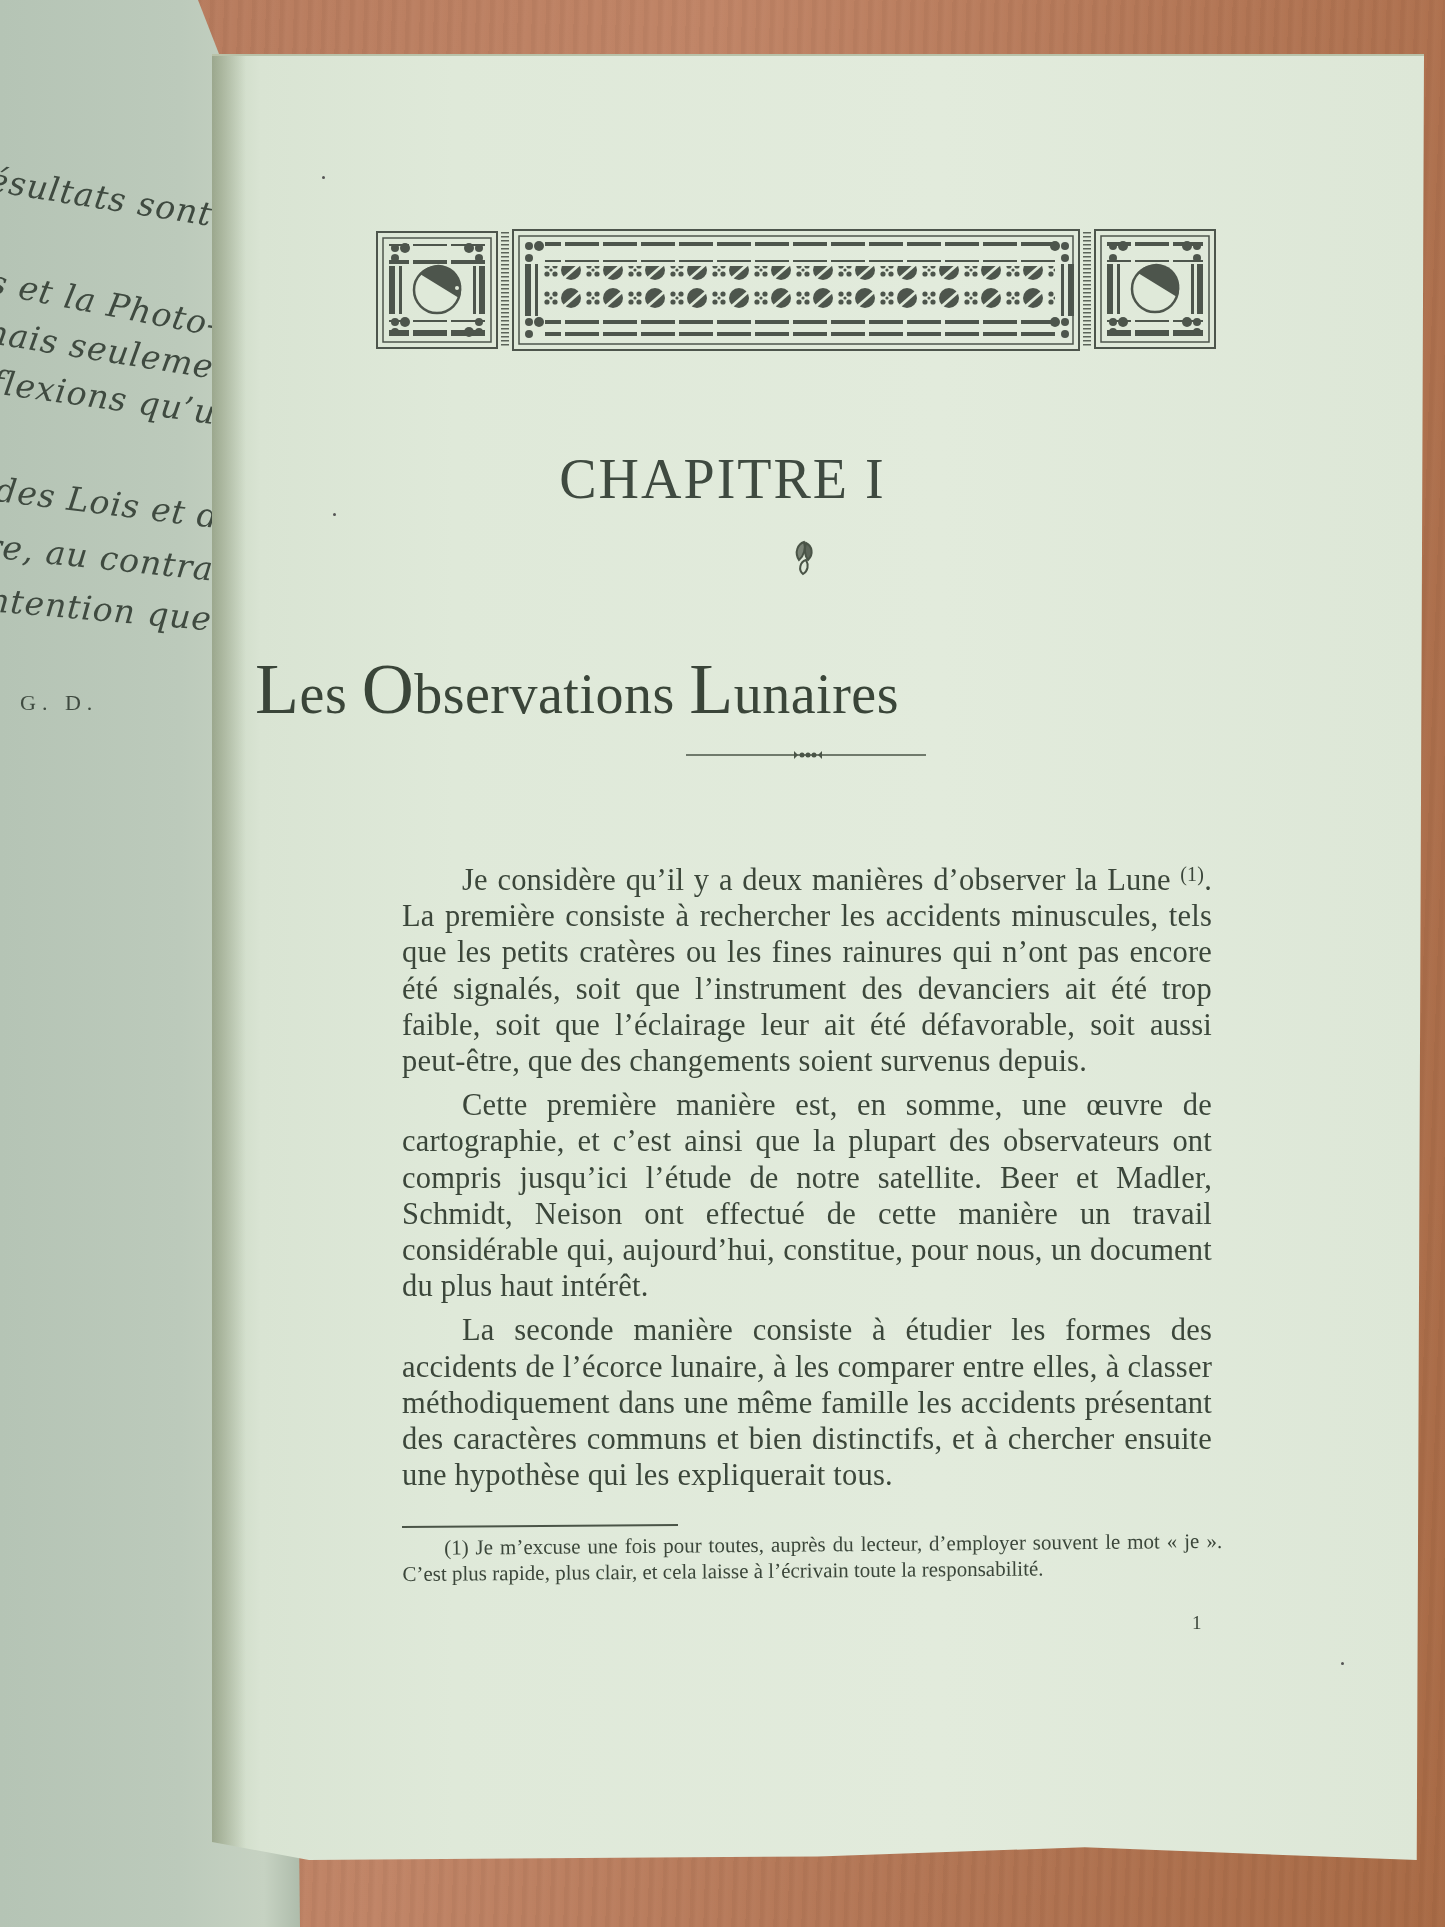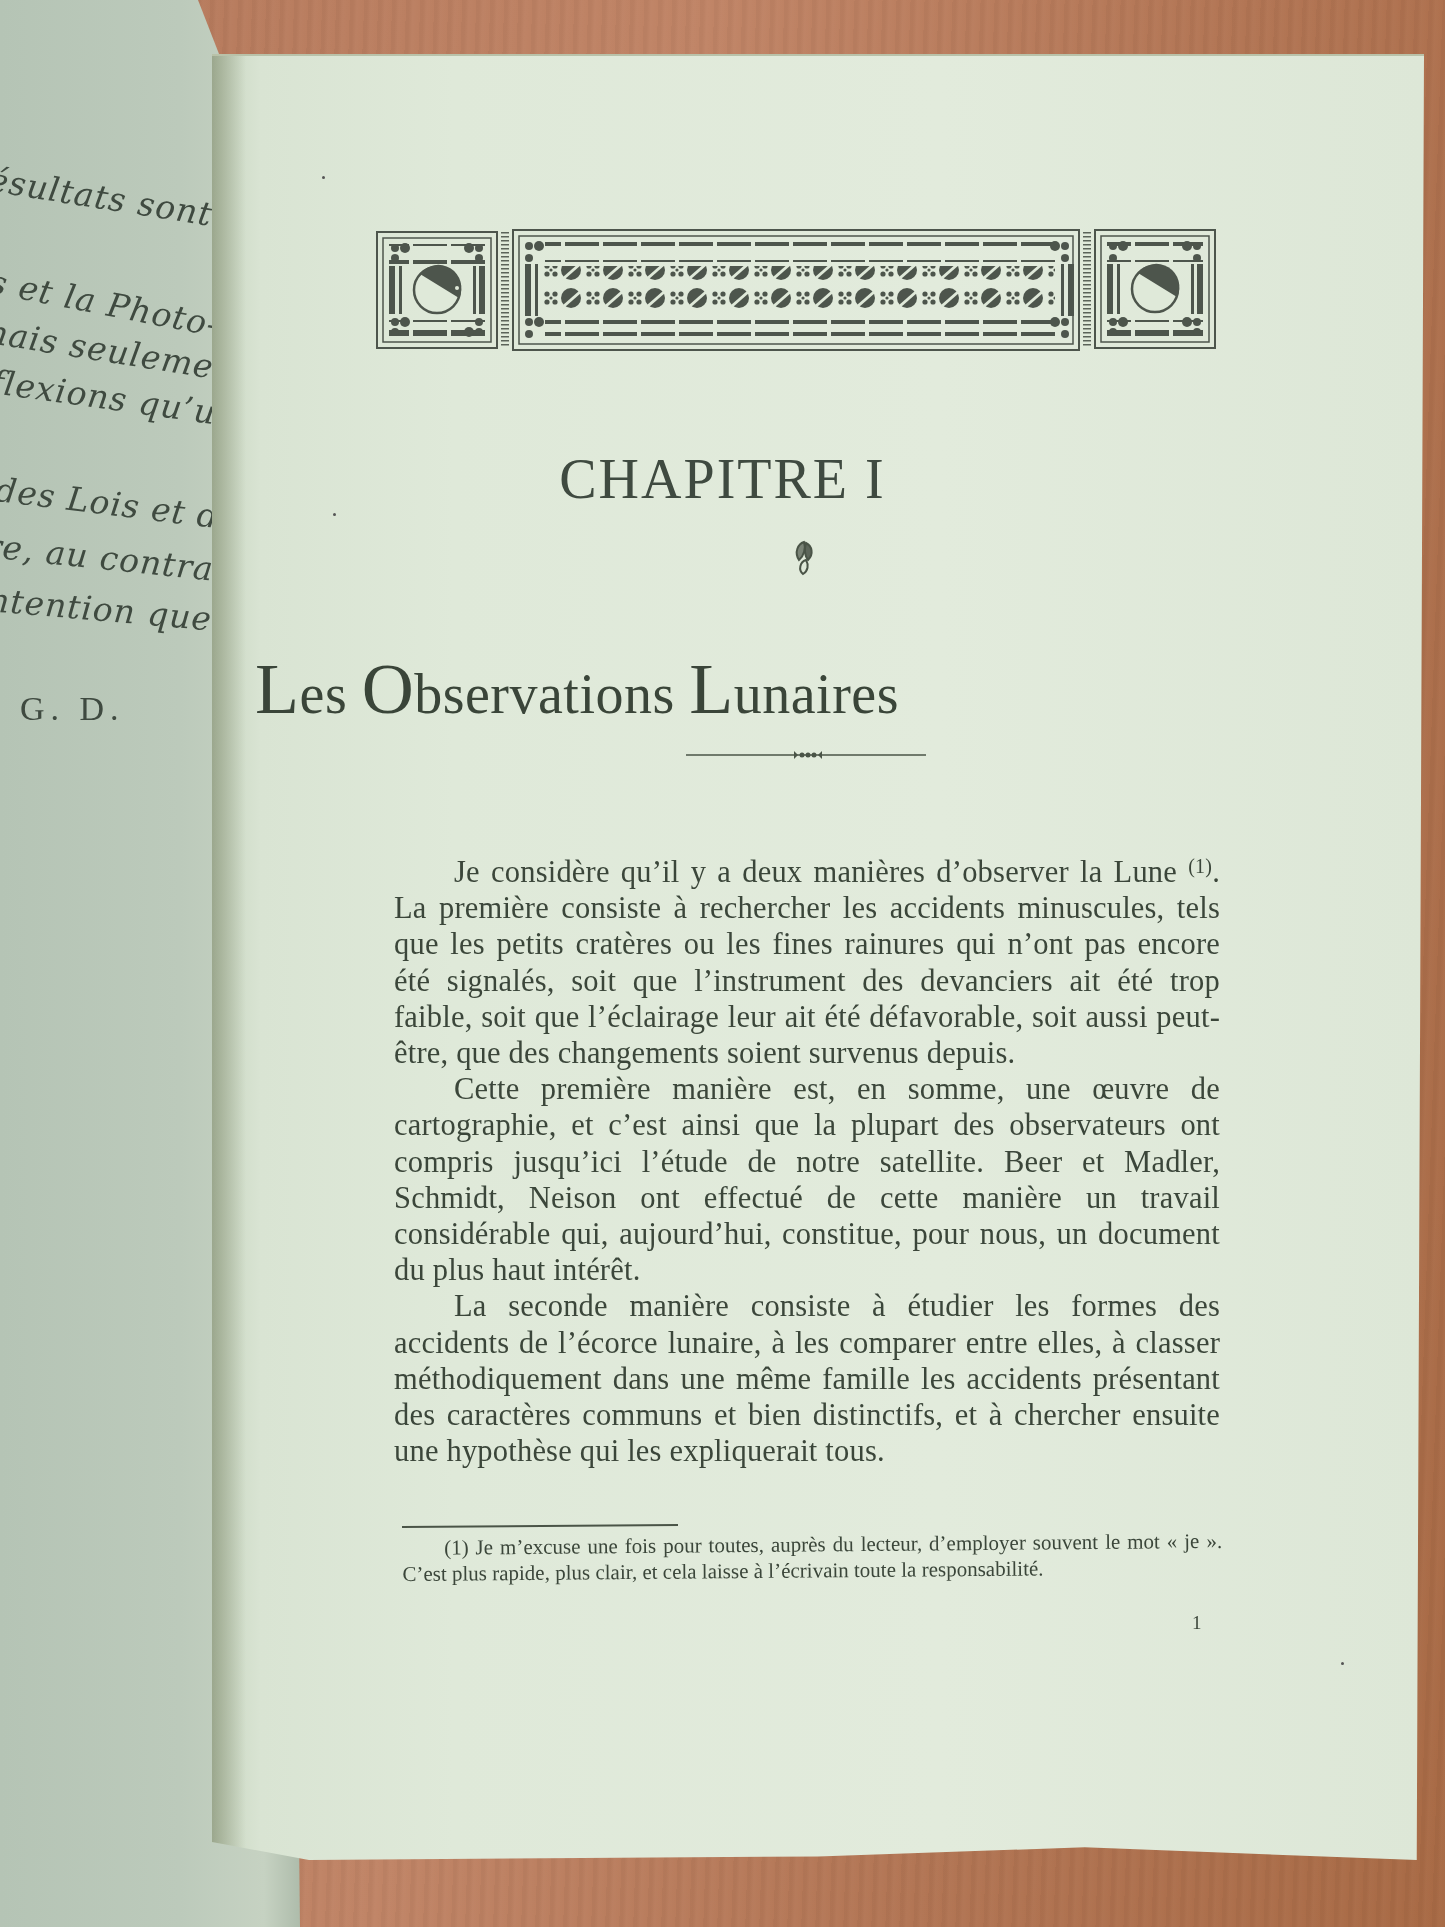--- a/index.html
+++ b/index.html
@@ -32,21 +32,21 @@
     border-top-right-radius:60px 70px;
     clip-path: polygon(0 0, 66% 0, 86% 8%, 95% 30%, 100% 100%, 0 100%);
   }
   .left-text {
     position:absolute; color:#3f4a40;
     font-family: "DejaVu Serif", "Liberation Serif", serif;
     font-style: italic; font-size:33px; letter-spacing:1px;
     transform-origin: left top; white-space:nowrap;
   }
   .left-sig {
-    position:absolute; color:#3f4a40; font-size:34px; letter-spacing:6px;
+    position:absolute; color:#3f4a40; font-size:22px; letter-spacing:6px;
     font-family: "Liberation Serif", serif;
   }
   
   .ornament-band {
     position:absolute; left:375px; top:228px; width:844px; height:124px;
   }
   .chapter-label {
     position:absolute; left:0; width:1445px; top:447px; text-align:center;
     font-size:56px; letter-spacing:2px; color:#3f4a40;
   }
@@ -59,21 +59,21 @@
   }
   .chapter-title .big { font-size:72px; }
   .title-rule {
     position:absolute; left:686px; top:749px; width:240px; height:12px;
   }
   .body-text {
     position:absolute; left:394px; top:848px; width:826px;
     font-size:30.5px; line-height:36.2px; color:#3b463a;
     text-align:justify; letter-spacing:0.2px;
   }
-  .body-text p { margin:0; text-indent:60px; }
+  .body-text p { margin:8px; text-indent:60px; }
   .body-text p.first { text-indent:60px; }
   .note-marker { font-size:20px; vertical-align:9px; }
   .footnote-rule {
     position:absolute; left:402px; top:1525px; width:276px; border-top:2px solid #4a5447;
     transform: rotate(-0.4deg);
   }
   .footnote {
     position:absolute; left:402px; top:1536px; width:820px;
     font-size:21px; line-height:25.5px; color:#3b463a; text-align:justify;
     transform: rotate(-0.5deg); transform-origin:left top;

